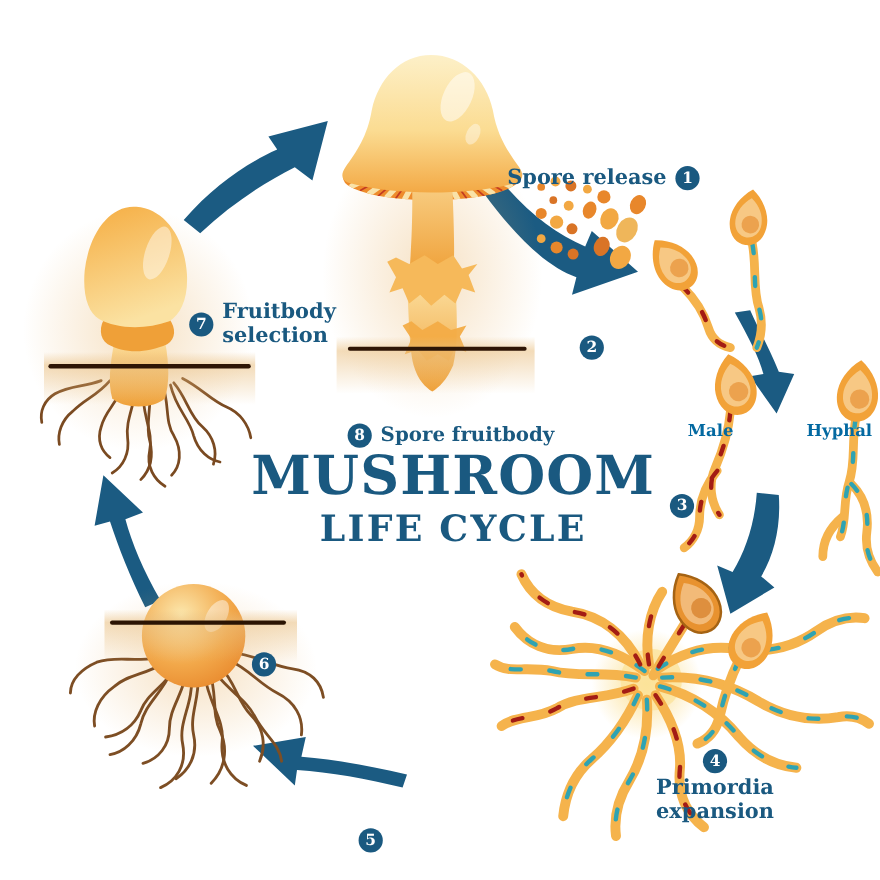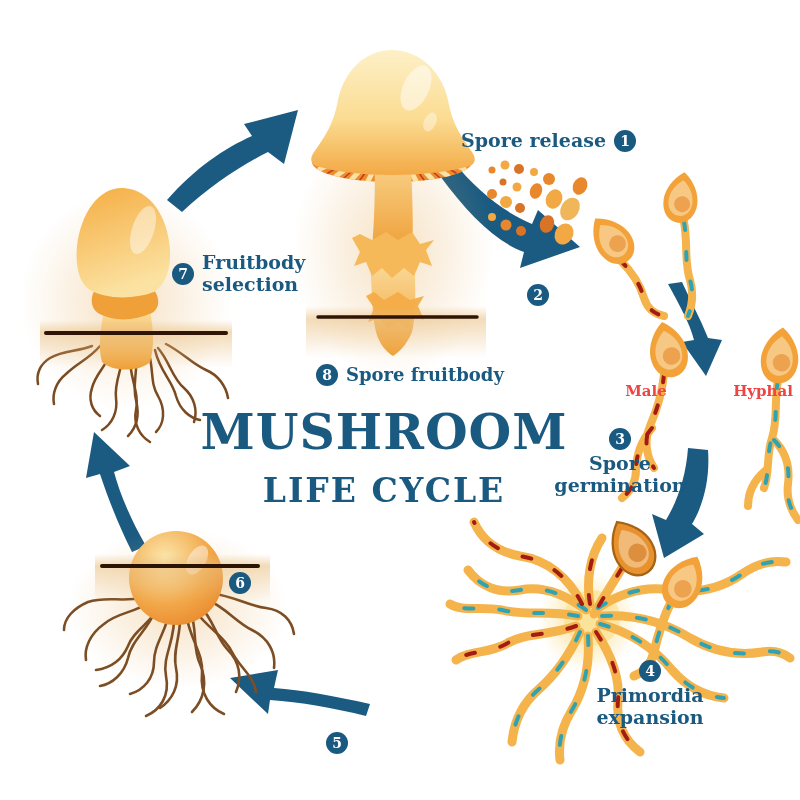--- a/index.html
+++ b/index.html
@@ -1,30 +1,30 @@
 <!DOCTYPE html>
 <html><head>
 <meta charset="utf-8">
 <style>
   html,body{margin:0;padding:0;background:#fff;}
   #canvas{position:relative;width:800px;height:800px;background:#ffffff;overflow:hidden;
           font-family:"DejaVu Serif", serif;}
   #art{position:absolute;left:0;top:0;}
   .label{position:absolute;color:#1A5980;font-weight:bold;display:flex;align-items:center;gap:8px;
-         font-size:19px;line-height:1.15;}
+         font-size:19px;line-height:1.15;margin-top:21px;}
   .label .txt{white-space:nowrap;}
   .badge{flex:0 0 auto;background:#1A5980;color:#ffffff;border-radius:50%;width:22px;height:22px;
          display:flex;align-items:center;justify-content:center;font-size:14px;font-weight:bold;}
   .stack{flex-direction:column;gap:3px;text-align:center;}
   .stack .txt{white-space:normal;}
   .wrap2 .txt{white-space:normal;}
-  .small{font-size:15px;position:absolute;color:#ef4444;font-weight:bold;text-align:center;}
-  #title{position:absolute;left:184px;top:408px;width:400px;text-align:center;color:#1A5980;}
+  .small{font-size:15px;position:absolute;color:#0369a1;font-weight:bold;text-align:center;}
+  #title{position:absolute;left:212px;top:408px;width:400px;text-align:center;color:#1A5980;}
   #title .t1{font-size:49px;font-weight:bold;letter-spacing:1px;line-height:1.0;}
-  #title .t2{font-size:33px;font-weight:bold;letter-spacing:2px;line-height:1.1;margin-top:16px;}
+  #title .t2{font-size:33px;font-weight:bold;letter-spacing:2px;line-height:1.1;margin-top:6px;}
 </style>
 </head>
 <body>
 
 <div id="canvas">
 
 <svg id="art" width="800" height="800" viewBox="0 0 800 800">
   <defs>
     <linearGradient id="gCap" x1="0" y1="0" x2="0" y2="1">
       <stop offset="0" stop-color="#FDF0C8"></stop>
@@ -258,21 +258,20 @@
   <span class="txt">Spore release</span>
   <span class="badge">1</span>
 </div>
 
 <div class="label" style="left:527px;top:284px;">
   <span class="badge">2</span>
 </div>
 
 <div class="label stack" style="left:558px;top:428px;width:124px;align-items:center;">
   <span class="badge">3</span>
-  <span class="txt">Spore germination</span>
 </div>
 
 <div class="label stack" style="left:588px;top:660px;width:124px;align-items:center;">
   <span class="badge">4</span>
   <span class="txt">Primordia expansion</span>
 </div>
 
 <div class="label" style="left:326px;top:732px;">
   <span class="badge">5</span>
 </div>

